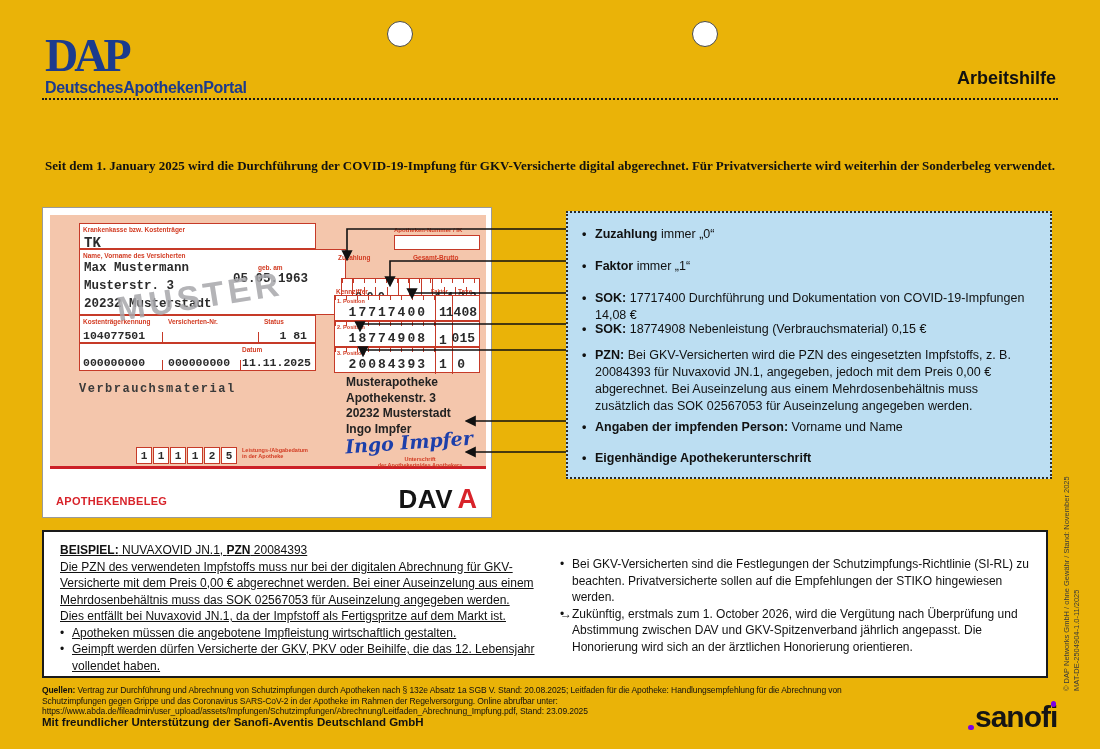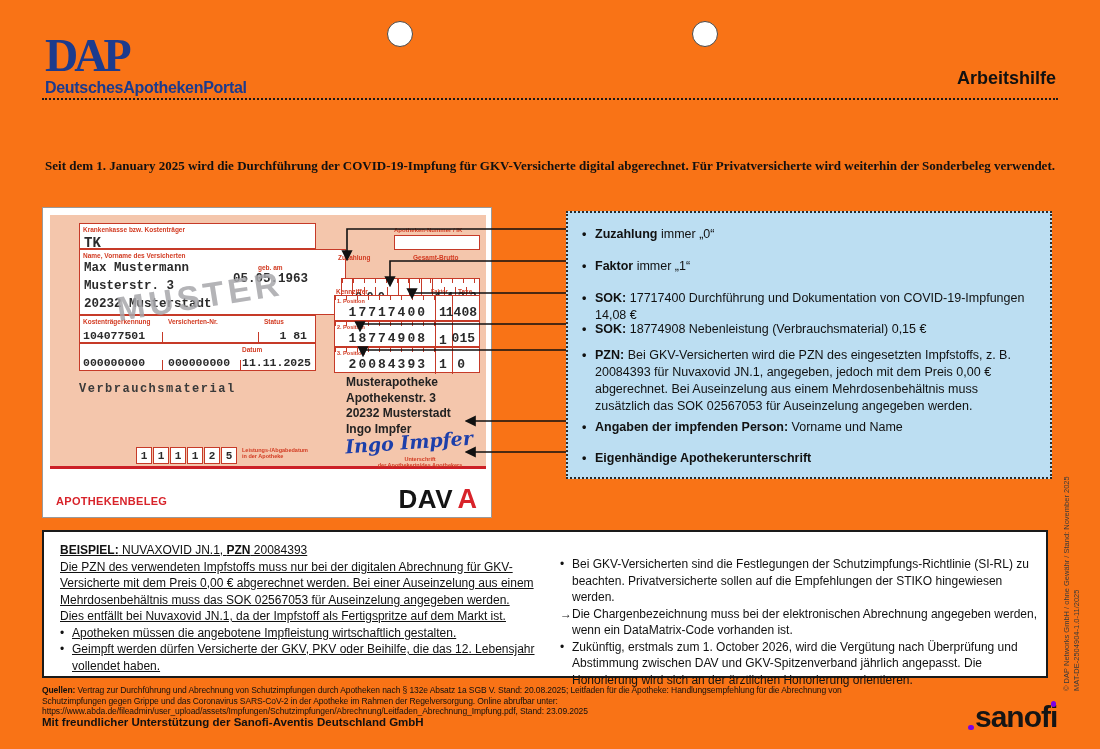--- a/index.html
+++ b/index.html
@@ -1,17 +1,17 @@
 <!DOCTYPE html>
 <html><head>
 <meta charset="utf-8">
 <style>
   * { margin:0; padding:0; box-sizing:border-box; }
   body { background:#ffffff; font-family:"Liberation Sans", sans-serif; }
-  .page { position:relative; width:1100px; height:749px; background:#f97316; overflow:hidden; }
+  .page { position:relative; width:1100px; height:749px; background:#eab308; overflow:hidden; }
   .abs { position:absolute; }
 
   
   .dap-logo-text { font-family:"Liberation Serif", serif; font-weight:700; font-size:46px; color:#1c3b8d; letter-spacing:-4px; line-height:1; }
   .dap-logo-sub { font-size:16px; font-weight:700; color:#1c3b8d; letter-spacing:-0.3px; }
   .punch-hole { width:26px; height:26px; border:1.6px solid #4a4a4a; border-radius:50%; background:#fff; }
   .doc-type { font-size:18px; font-weight:700; color:#111; }
   .dotted-rule { border-top:2.5px dotted #1a1a1a; }
 
   .page-title { width:1100px; text-align:center; font-size:21px; font-weight:700; color:#111; }
@@ -245,21 +245,20 @@
         <span>Geimpft werden dürfen Versicherte der GKV, PKV oder Beihilfe, die das 12. Lebensjahr vollendet haben.</span>
       </div>
     </div>
     <div class="ex-col" style="left:516px; top:24px; width:478px;">
       <div class="ex-bullet">
         <span class="mk">•</span>
         <span>Bei GKV-Versicherten sind die Festlegungen der Schutzimpfungs-Richtlinie (SI-RL) zu beachten. Privatversicherte sollen auf die Empfehlungen der STIKO hingewiesen werden.</span>
       </div>
       <div class="ex-bullet">
         <span class="mk">→</span>
-        <span>Die Chargenbezeichnung muss bei der elektronischen Abrechnung angegeben werden, wenn ein DataMatrix-Code vorhanden ist.</span>
       </div>
       <div class="ex-bullet">
         <span class="mk">•</span>
         <span>Zukünftig, erstmals zum 1. October 2026, wird die Vergütung nach Überprüfung und Abstimmung zwischen DAV und GKV-Spitzenverband jährlich angepasst. Die Honorierung wird sich an der ärztlichen Honorierung orientieren.</span>
       </div>
     </div>
   </div>
 
   <div class="abs sources" style="left:42px; top:685px; width:824px;">
     <b>Quellen:</b><span> Vertrag zur Durchführung und Abrechnung von Schutzimpfungen durch Apotheken nach § 132e Absatz 1a SGB V. Stand: 20.08.2025; Leitfaden für die Apotheke: Handlungsempfehlung für die Abrechnung von Schutzimpfungen gegen Grippe und das Coronavirus SARS-CoV-2 in der Apotheke im Rahmen der Regelversorgung. Online abrufbar unter: https://www.abda.de/fileadmin/user_upload/assets/Impfungen/Schutzimpfungen/Abrechnung/Leitfaden_Abrechnung_Impfung.pdf, Stand: 23.09.2025</span>

